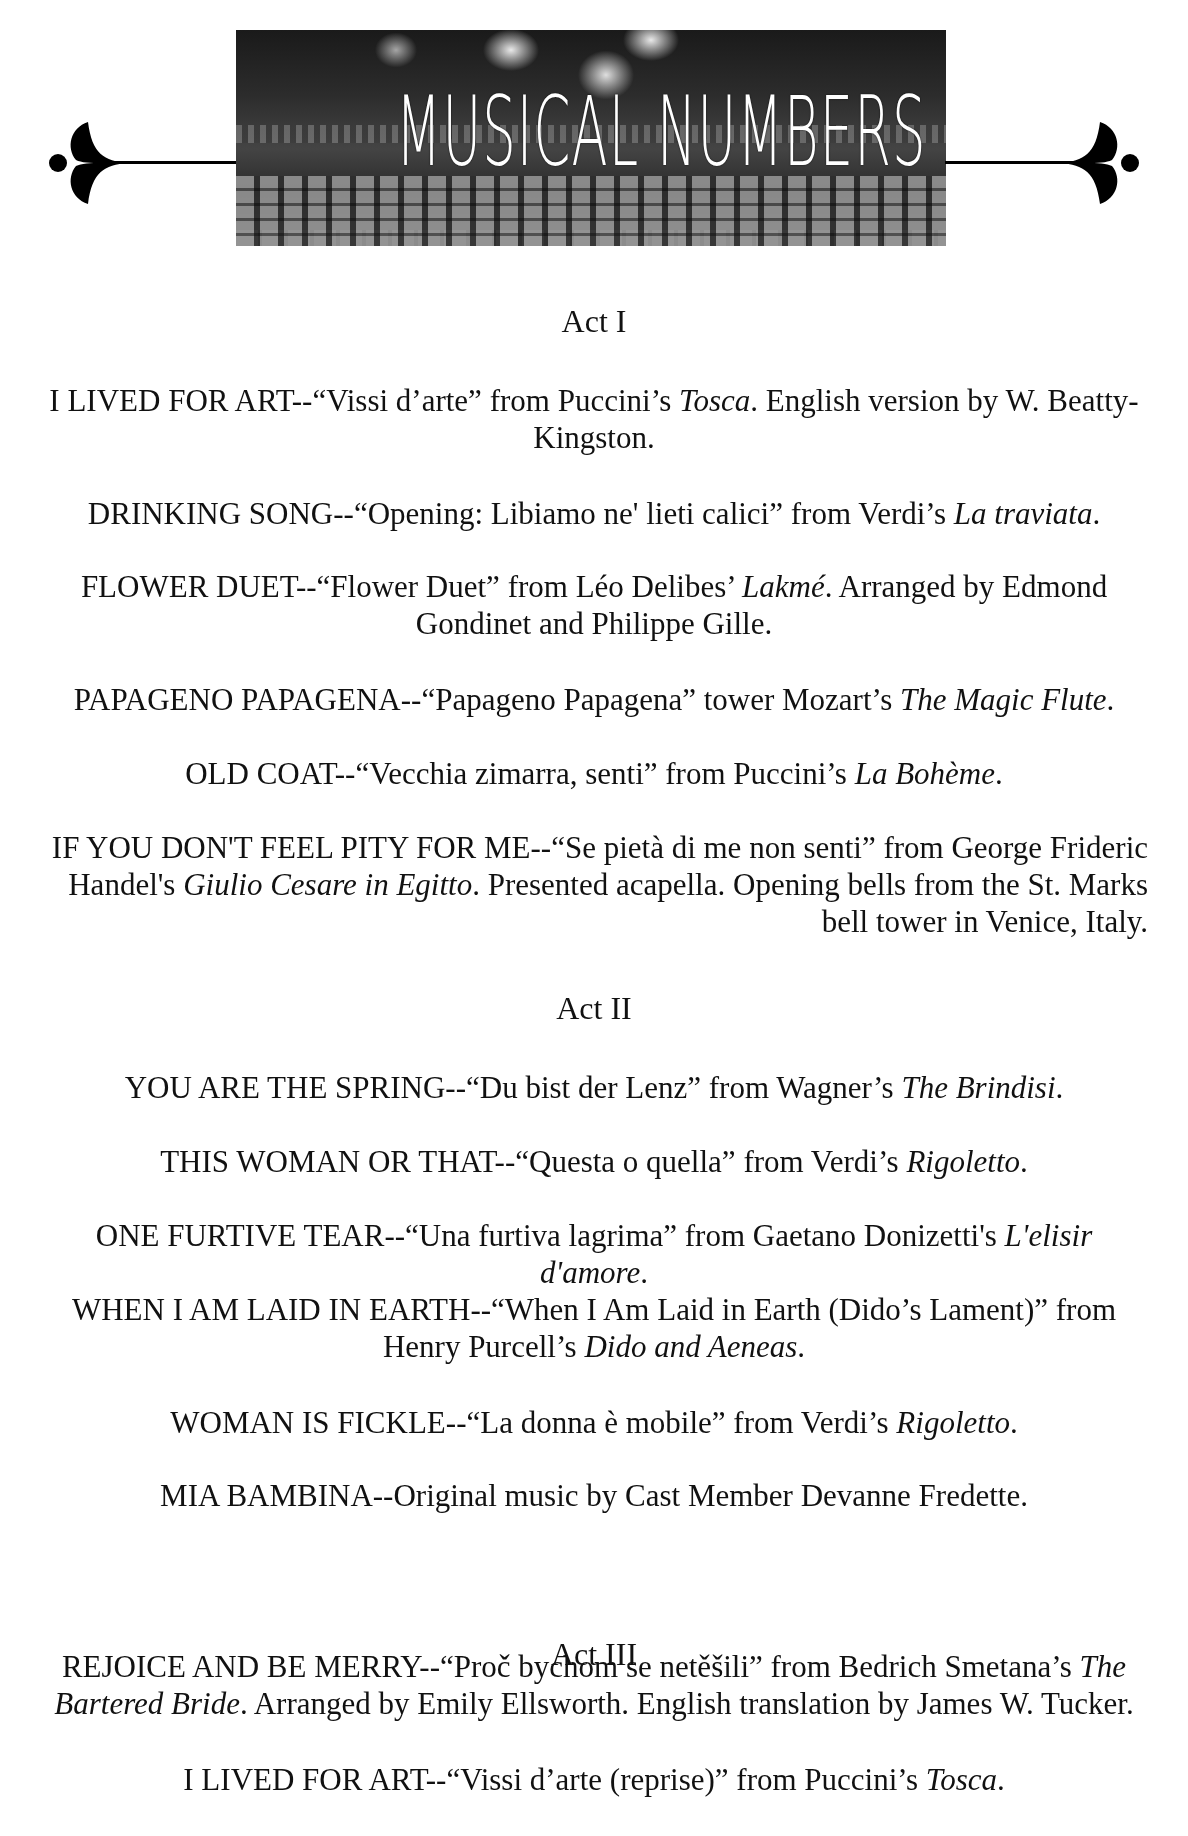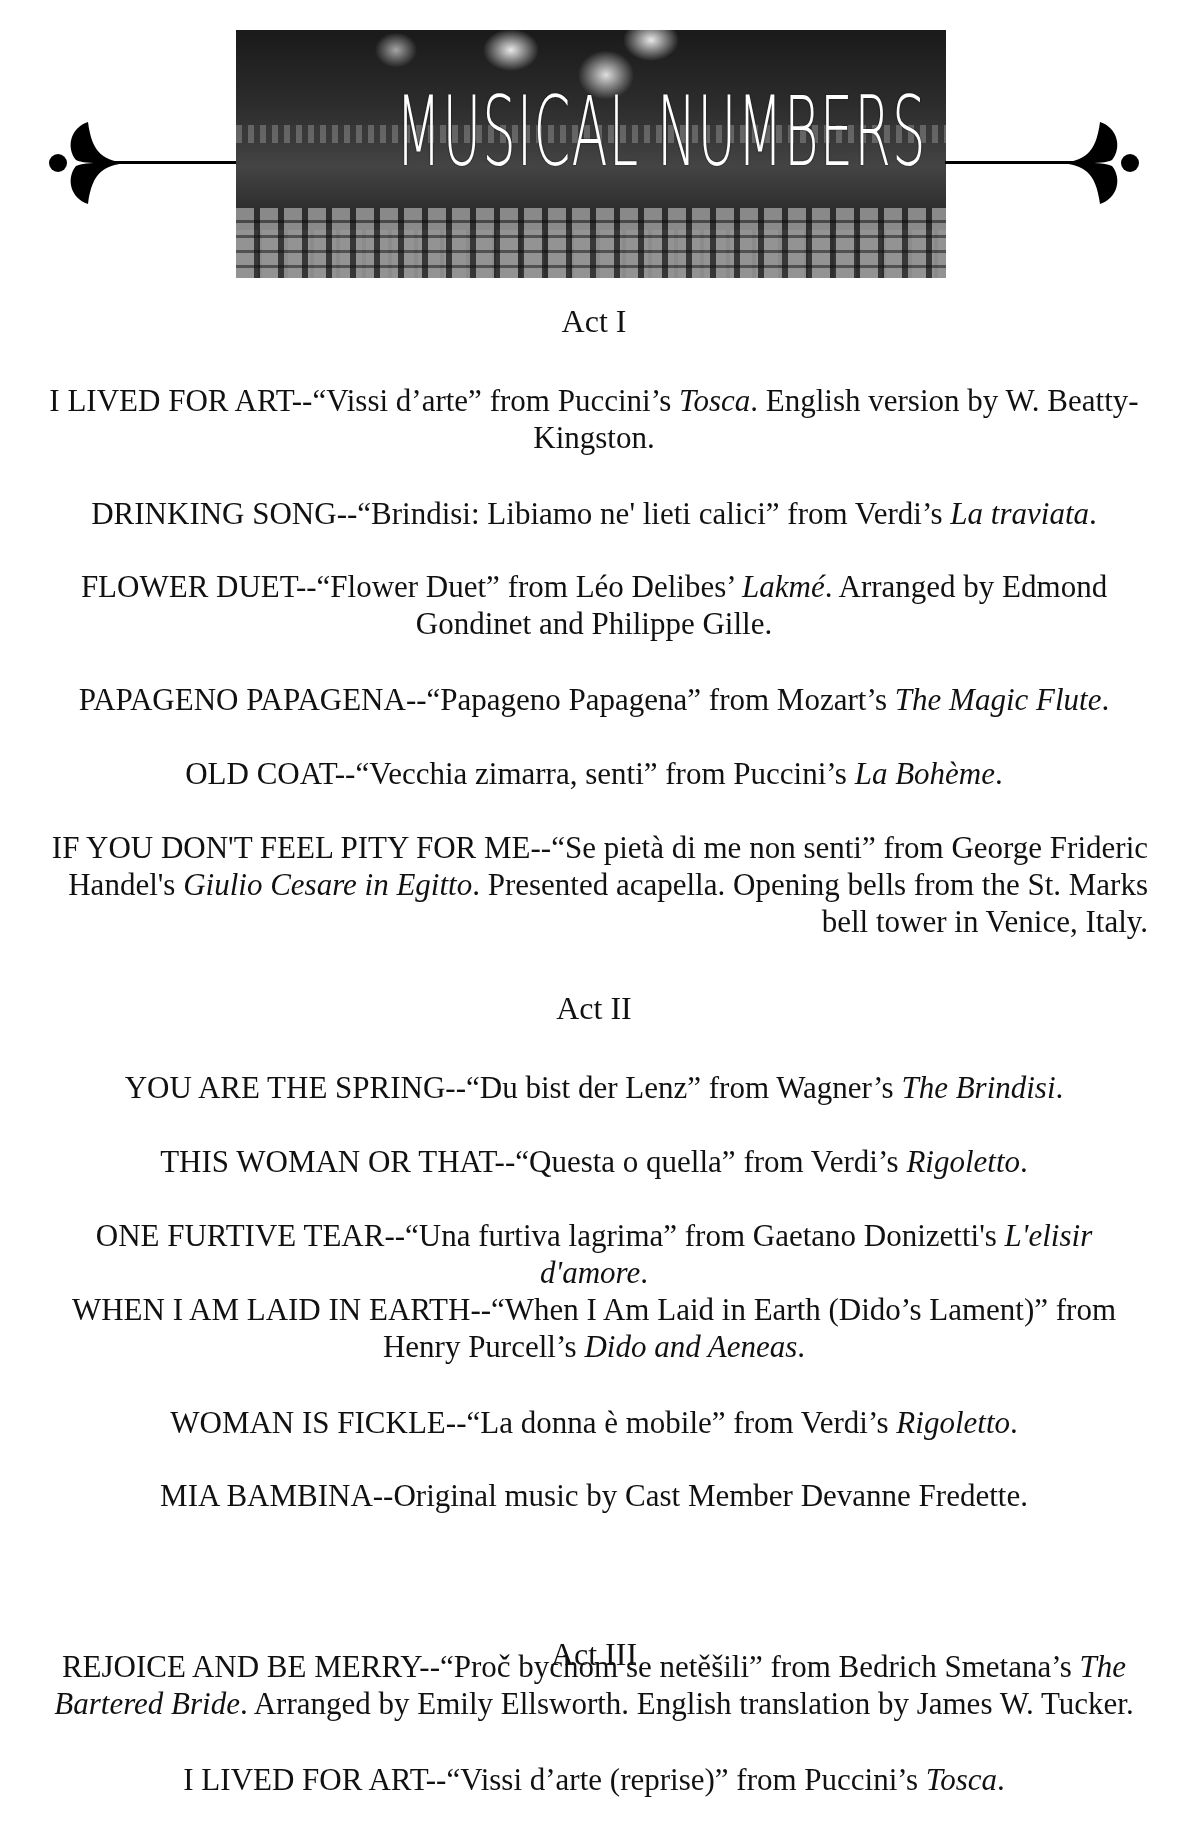--- a/index.html
+++ b/index.html
@@ -5,21 +5,21 @@
     html, body { margin: 0; padding: 0; background: #ffffff; }
     body { width: 1188px; height: 1836px; position: relative; overflow: hidden;
            font-family: "Liberation Serif", "DejaVu Serif", serif; color: #111; }
     .header { position: absolute; left: 0; top: 0; width: 1188px; height: 290px; }
     .rule { position: absolute; top: 161px; height: 3px; background: #000; }
     .rule.left { left: 100px; width: 140px; }
     .rule.right { left: 945px; width: 140px; }
     .orn { position: absolute; top: 118px; width: 80px; height: 90px; }
     .orn.left { left: 48px; }
     .orn.right { left: 1060px; transform: scaleX(-1); }
-    .banner { position: absolute; left: 236px; top: 30px; width: 710px; height: 248px;
+    .banner { position: absolute; left: 236px; top: 30px; width: 710px; height: 216px;
               background:
                 radial-gradient(ellipse 40px 30px at 275px 20px, rgba(255,255,255,0.9), rgba(255,255,255,0) 70%),
                 radial-gradient(ellipse 40px 30px at 415px 10px, rgba(255,255,255,0.9), rgba(255,255,255,0) 70%),
                 radial-gradient(ellipse 40px 35px at 370px 45px, rgba(255,255,255,0.85), rgba(255,255,255,0) 70%),
                 radial-gradient(ellipse 30px 25px at 160px 20px, rgba(255,255,255,0.6), rgba(255,255,255,0) 70%),
                 repeating-linear-gradient(90deg, #6b6b6b 0 22px, #3a3a3a 22px 26px) 0 200px / 100% 52px no-repeat,
                 linear-gradient(180deg, #1a1a1a 0%, #2c2c2c 30%, #444 55%, #2a2a2a 75%, #555 100%);
               overflow: hidden; }
     .banner .balcony { position: absolute; left: 0; top: 95px; width: 100%; height: 18px;
               background: repeating-linear-gradient(90deg, #8a8a8a 0 6px, #3a3a3a 6px 12px); opacity: 0.55; }
@@ -58,25 +58,25 @@
     <circle cx="10" cy="45" r="9" fill="#000"></circle>
     <path d="M40 4 C 22 10, 18 30, 28 42 C 36 46, 50 45, 80 45 C 56 43, 44 36, 40 4 Z" fill="#000"></path>
     <path d="M40 86 C 22 80, 18 60, 28 48 C 36 44, 50 45, 80 45 C 56 47, 44 54, 40 86 Z" fill="#000"></path>
   </svg>
 </div>
 
 <div class="act" style="top:295px;">Act I</div>
 
 <div class="entry" style="top:382px;"><span>I LIVED FOR ART</span><span>--</span><span>“Vissi d’arte”</span><span> from Puccini’s </span><i>Tosca</i><span>. English version by W. Beatty-Kingston.</span></div>
 
-<div class="entry" style="top:495px;"><span>DRINKING SONG</span><span>--</span><span>“Brindisi: Libiamo ne' lieti calici”</span><span> from Verdi’s </span><i>La traviata</i><span>.</span></div>
+<div class="entry" style="top:495px;"><span>DRINKING SONG</span><span>--</span><span>“Opening: Libiamo ne' lieti calici”</span><span> from Verdi’s </span><i>La traviata</i><span>.</span></div>
 
 <div class="entry" style="top:568px;"><span>FLOWER DUET</span><span>--</span><span>“Flower Duet”</span><span> from Léo Delibes’ </span><i>Lakmé</i><span>. Arranged by Edmond Gondinet and Philippe Gille.</span></div>
 
-<div class="entry" style="top:681px;"><span>PAPAGENO PAPAGENA</span><span>--</span><span>“Papageno Papagena”</span><span> from Mozart’s </span><i>The Magic Flute</i><span>.</span></div>
+<div class="entry" style="top:681px;"><span>PAPAGENO PAPAGENA</span><span>--</span><span>“Papageno Papagena”</span><span> tower Mozart’s </span><i>The Magic Flute</i><span>.</span></div>
 
 <div class="entry" style="top:755px;"><span>OLD COAT</span><span>--</span><span>“Vecchia zimarra, senti”</span><span> from Puccini’s </span><i>La Bohème</i><span>.</span></div>
 
 <div class="entry" style="top:829px;text-align:right;"><span>IF YOU DON'T FEEL PITY FOR ME</span><span>--</span><span>“Se pietà di me non senti”</span><span> from George Frideric Handel's </span><i>Giulio Cesare in Egitto</i><span>. Presented acapella. Opening bells from the St. Marks bell tower in Venice, Italy.</span></div>
 
 <div class="act" style="top:982px;text-align:center;">Act II</div>
 
 <div class="entry" style="top:1069px;"><span>YOU ARE THE SPRING</span><span>--</span><span>“Du bist der Lenz”</span><span> from Wagner’s </span><i>The Brindisi</i><span>.</span></div>
 
 <div class="entry" style="top:1143px;"><span>THIS WOMAN OR THAT</span><span>--</span><span>“Questa o quella”</span><span> from Verdi’s </span><i>Rigoletto</i><span>.</span></div>

